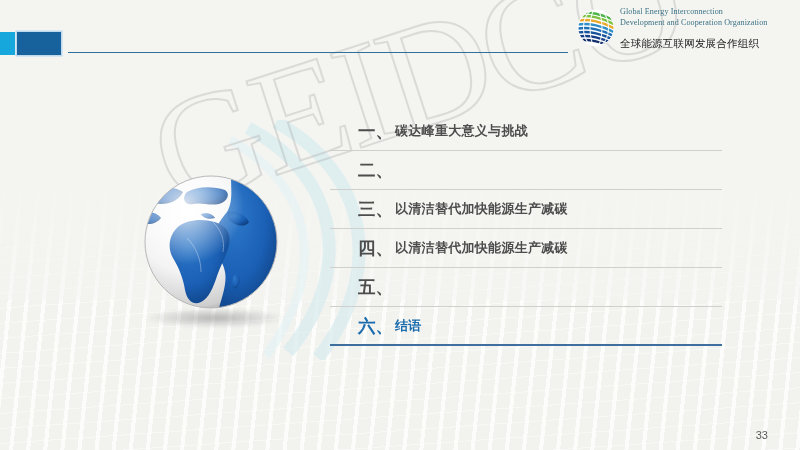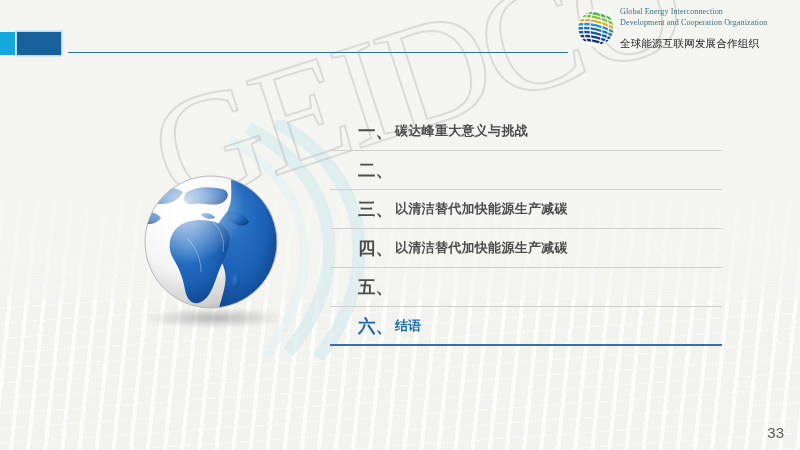--- a/index.html
+++ b/index.html
@@ -129,23 +129,23 @@
   .txt{
     font-family:"DejaVu Sans","Liberation Sans",sans-serif;
     font-size:13px;font-weight:bold;color:#4d4d4d;
     letter-spacing:.3px;
     white-space:nowrap;
   }
   .row.active .num,.row.active .txt{color:#1a6bab;}
 
   
   .pagenum{
-    position:absolute;right:16px;bottom:9px;
+    position:absolute;right:32px;bottom:9px;
     font-family:"Liberation Sans","DejaVu Sans",sans-serif;
-    font-size:15px;color:#5a5a5a;
+    font-size:11px;color:#5a5a5a;
   }
 </style>
 </head>
 <body>
 
 <div id="slide">
 
   <div class="bg-texture"></div>
   <div class="bg-top-wash"></div>
 

